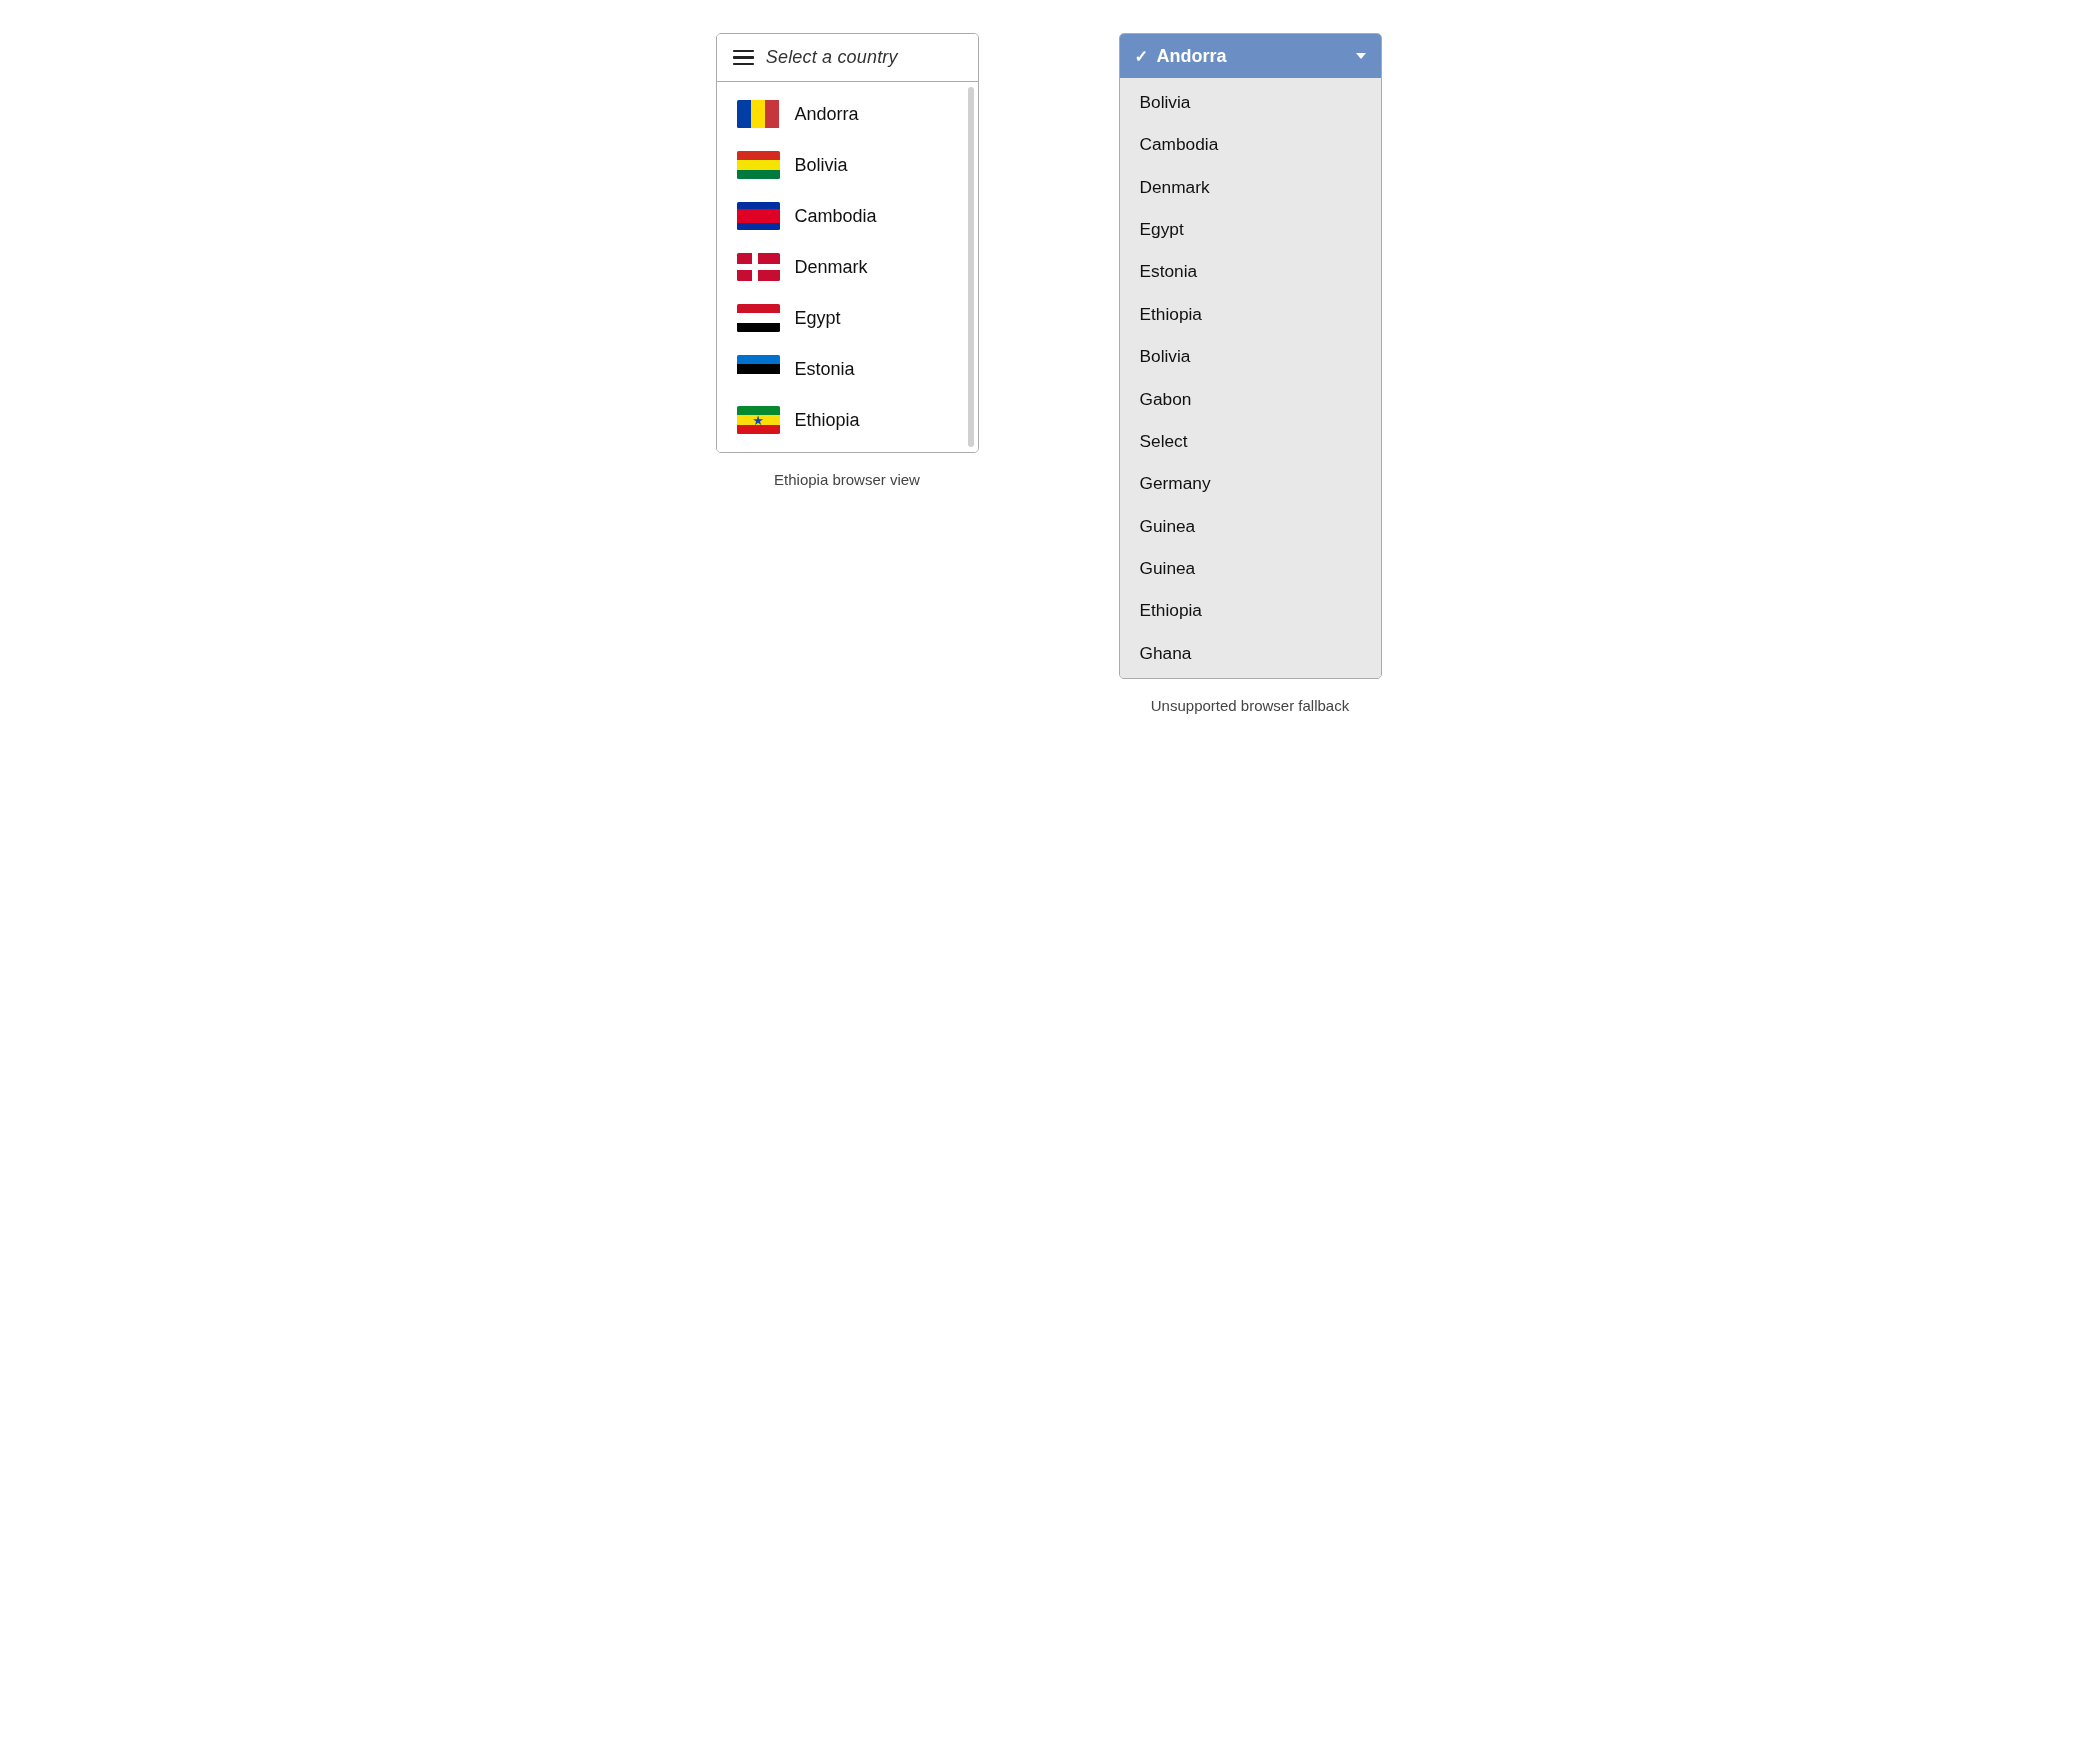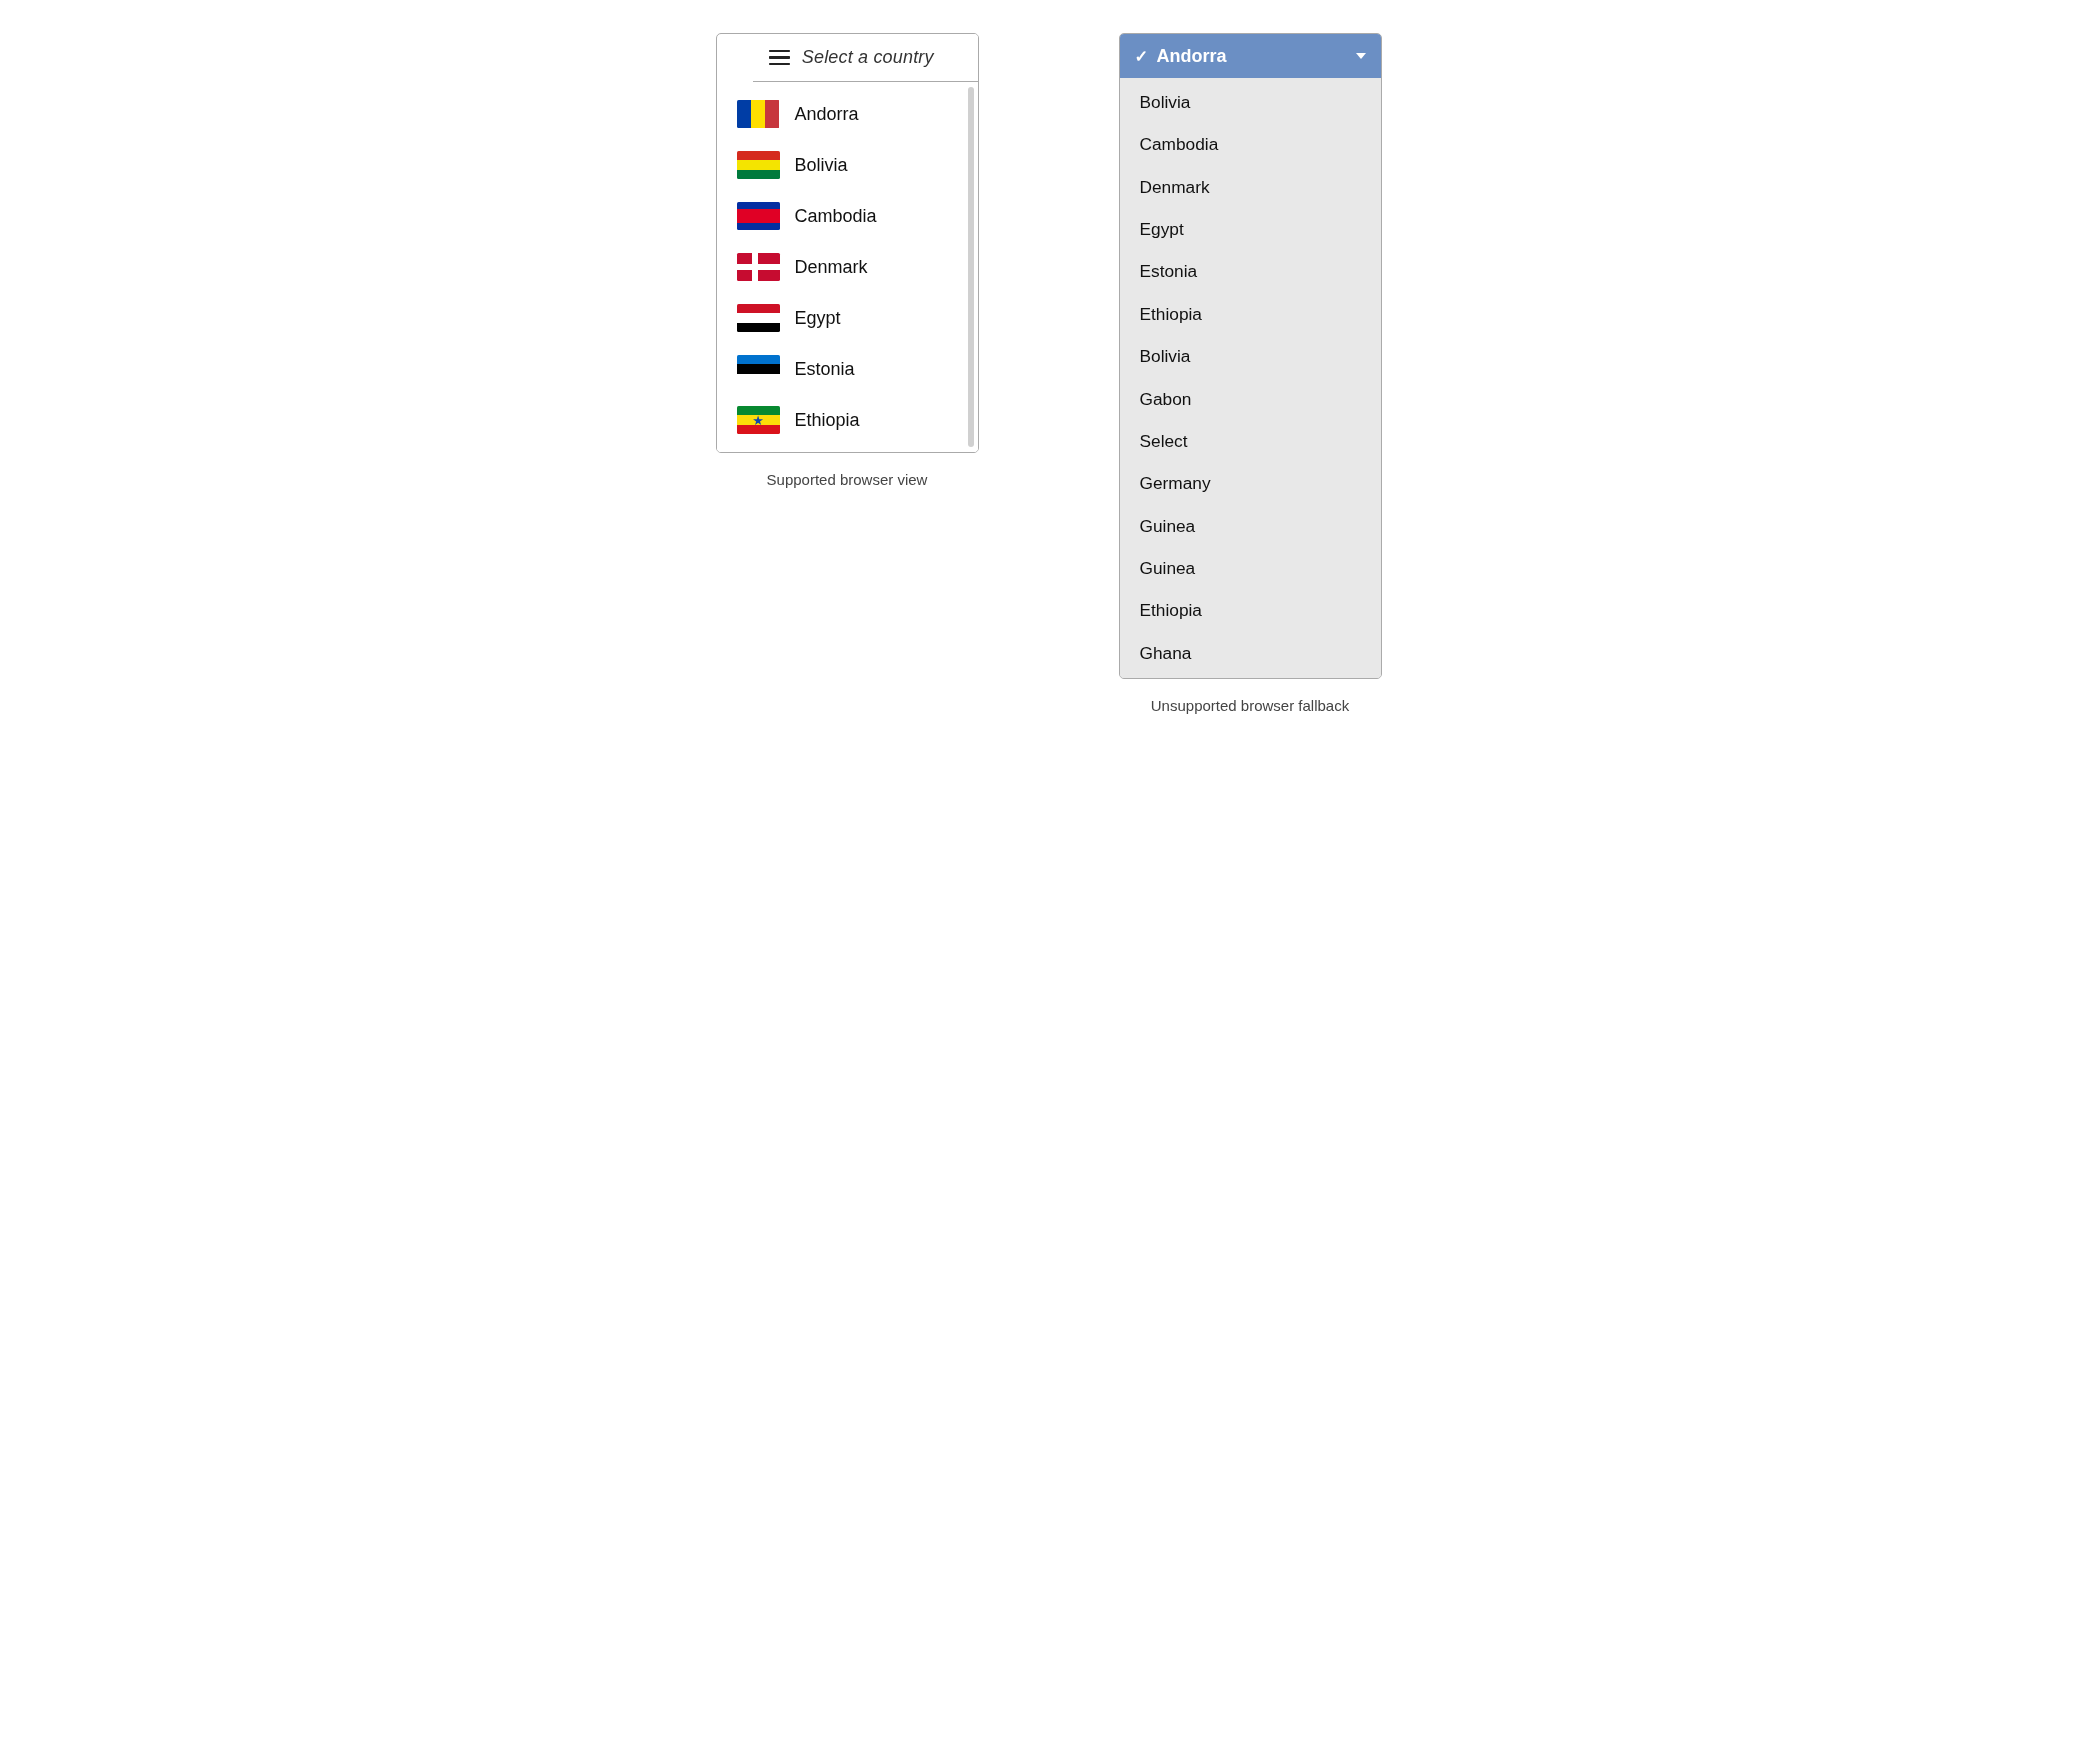--- a/index.html
+++ b/index.html
@@ -40,21 +40,20 @@
     }
 
     .custom-select-header {
       display: flex;
       align-items: center;
       gap: 11.5px;
       padding: 13px 16.4px;
       border-bottom: 1.2px solid #aaa;
       background: #fff;
       cursor: pointer;
-      margin-left: 36px;
     }
 
     .hamburger-icon {
       display: flex;
       flex-direction: column;
       gap: 4.1px;
       flex-shrink: 0;
     }
 
     .hamburger-icon span {
@@ -325,21 +324,21 @@
           <div class="flag flag-ethiopia">
             <div class="stripe-top"></div>
             <div class="stripe-middle"></div>
             <div class="stripe-bottom"></div>
           </div>
           <span class="country-name">Ethiopia</span>
         </div>
 
       </div>
     </div>
-    <div class="panel-label">Supported browser view</div>
+    <div class="panel-label">Ethiopia browser view</div>
   </div>
 
   <div class="right-panel">
     <div class="native-select-wrapper">
       <div class="native-select-selected">
         <span class="checkmark">✓</span>
         <span class="selected-text">Andorra</span>
         <div class="dropdown-arrow"></div>
       </div>
       <div class="native-select-options">

